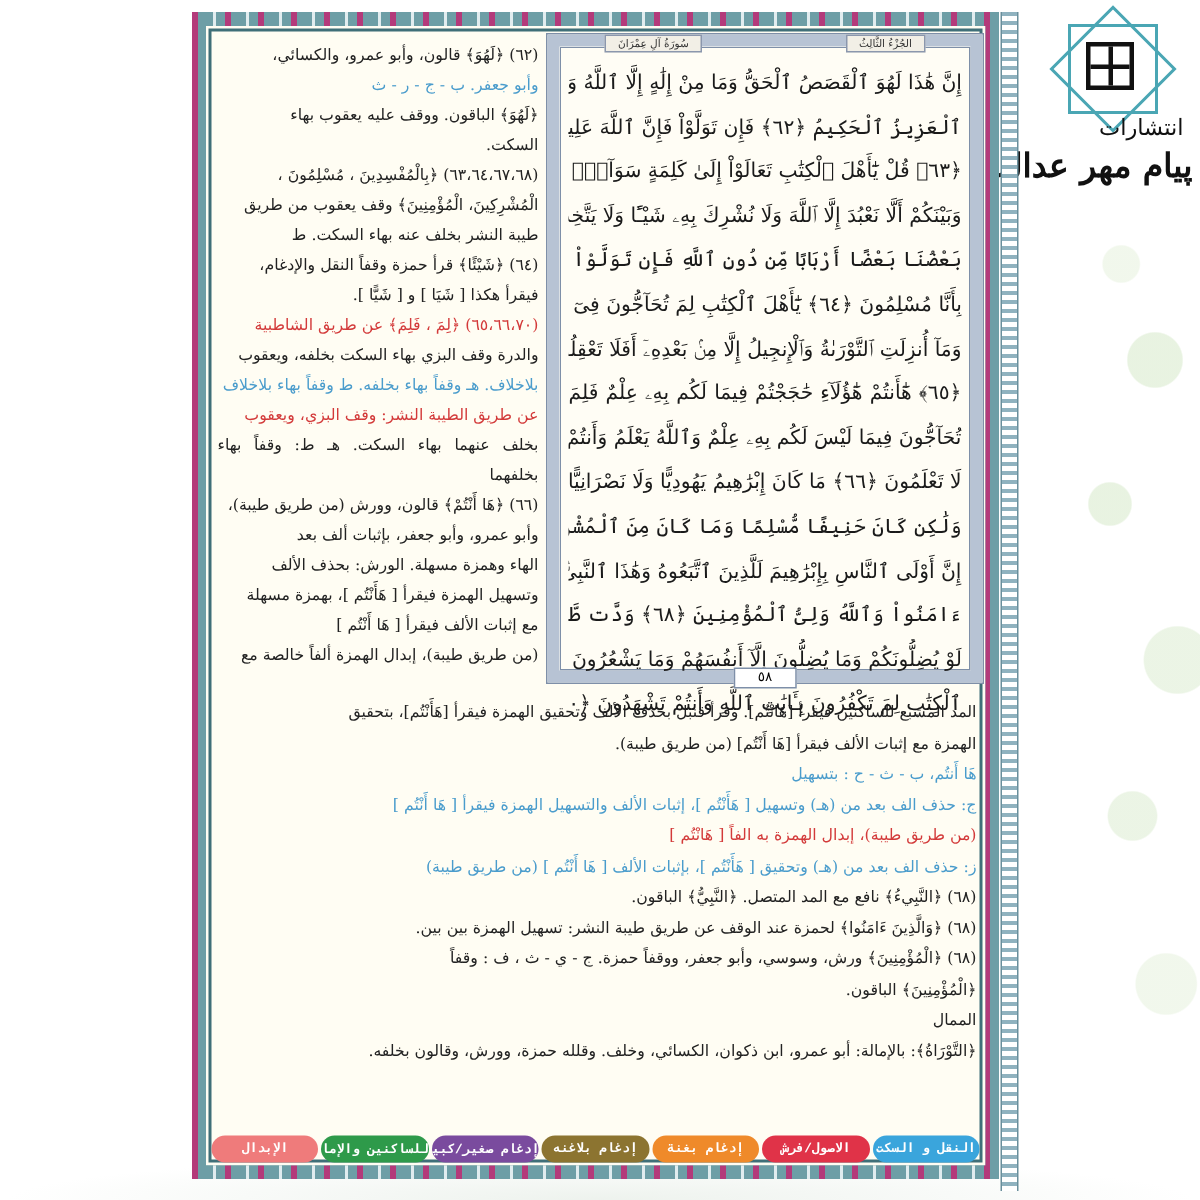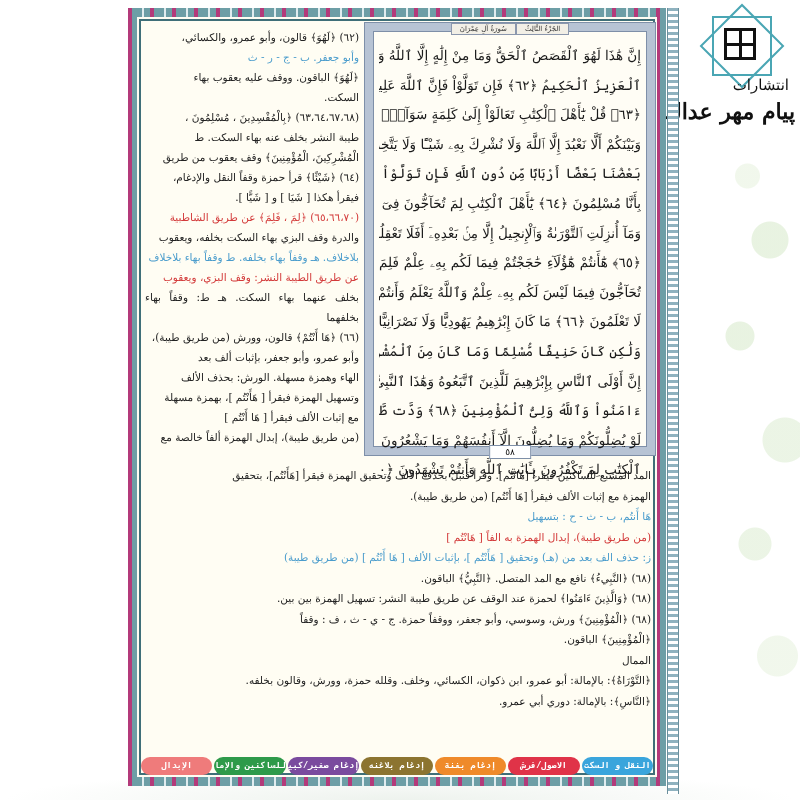--- a/index.html
+++ b/index.html
@@ -43,21 +43,21 @@
   .side{position:absolute;left:8px;top:10px;width:214px;direction:rtl;text-align:justify;
      font-family:"DejaVu Serif",serif;font-size:10.5px;line-height:20px;color:#222;}
   .side p{margin:0;}
   .blue{color:#4a9ccc;}
   .red{color:#d33a3a;}
 
   
   .quran{position:absolute;left:228px;top:6px;width:290px;height:432px;box-sizing:border-box;
      border:8px solid #b7c3d4;background:#fffdf5;
      box-shadow:inset 0 0 0 1px #7e8fa8, 0 0 0 1px #7e8fa8;}
-  .q-header{position:absolute;top:-8px;left:0;right:0;height:12px;display:flex;justify-content:center;padding:0 30px;}
+  .q-header{position:absolute;top:-8px;left:0;right:0;height:12px;display:flex;justify-content:space-between;padding:0 30px;}
   .q-tag{background:#f2efe6;border:1px solid #8b97ad;font-size:7px;padding:0 8px;line-height:10px;color:#333;direction:rtl;}
   .q-body{position:absolute;top:10px;left:6px;right:6px;direction:rtl;text-align:justify;text-align-last:justify;
      font-family:"DejaVu Serif",serif;font-size:13.5px;line-height:29.6px;color:#1a1a1a;}
   .q-body div{white-space:nowrap;overflow:hidden;}
   .pnum{position:absolute;bottom:-12px;left:50%;transform:translateX(-50%);background:#fff;border:1px solid #7e8fa8;font-size:9px;padding:0 15px;line-height:12px;}
 
   
   .bottom{position:absolute;left:8px;top:448px;width:506px;direction:rtl;text-align:justify;
      font-family:"DejaVu Serif",serif;font-size:10.5px;line-height:20.5px;color:#222;}
   .bottom p{margin:0;white-space:nowrap;overflow:hidden;}
@@ -83,22 +83,22 @@
 <div class="page">
   <div class="inner"></div>
   <div class="right-rule"></div>
 
   <div class="side">
     <p>(٦٢) ﴿لَهُوَ﴾ قالون، وأبو عمرو، والكسائي،</p>
     <p class="blue">وأبو جعفر. ب - ج - ر - ث</p>
     <p>﴿لَهُوَ﴾ الباقون. ووقف عليه يعقوب بهاء</p>
     <p>السكت.</p>
     <p>(٦٣،٦٤،٦٧،٦٨) ﴿بِالْمُفْسِدِينَ ، مُسْلِمُونَ ،</p>
+    <p>الْمُشْرِكِينَ، الْمُؤْمِنِينَ﴾ وقف يعقوب من طريق</p>
     <p>طيبة النشر بخلف عنه بهاء السكت. ط</p>
-    <p>الْمُشْرِكِينَ، الْمُؤْمِنِينَ﴾ وقف يعقوب من طريق</p>
     <p>(٦٤) ﴿شَيْئًا﴾ قرأ حمزة وقفاً النقل والإدغام،</p>
     <p>فيقرأ هكذا [ شَيَا ] و [ شَيًّا ].</p>
     <p class="red">(٦٥،٦٦،٧٠) ﴿لِمَ ، فَلِمَ﴾ عن طريق الشاطبية</p>
     <p>والدرة وقف البزي بهاء السكت بخلفه، ويعقوب</p>
     <p class="blue">بلاخلاف. هـ وقفاً بهاء بخلفه. ط وقفاً بهاء بلاخلاف</p>
     <p class="red">عن طريق الطيبة النشر: وقف البزي، ويعقوب</p>
     <p>بخلف عنهما بهاء السكت. هـ ط: وقفاً بهاء بخلفهما</p>
     <p>(٦٦) ﴿هَا أَنْتُمْ﴾ قالون، وورش (من طريق طيبة)،</p>
     <p>وأبو عمرو، وأبو جعفر، بإثبات ألف بعد</p>
     <p>الهاء وهمزة مسهلة. الورش: بحذف الألف</p>
@@ -129,29 +129,29 @@
       <div>لَوْ يُضِلُّونَكُمْ وَمَا يُضِلُّونَ إِلَّآ أَنفُسَهُمْ وَمَا يَشْعُرُونَ ﴿٦٩﴾ يَٰٓأَهْلَ</div>
       <div>ٱلْكِتَٰبِ لِمَ تَكْفُرُونَ بِـَٔايَٰتِ ٱللَّهِ وَأَنتُمْ تَشْهَدُونَ ﴿٧٠﴾</div>
     </div>
     <span class="pnum">٥٨</span>
   </div>
 
   <div class="bottom">
     <p>المد المشبع للساكنين فيقرأ [هَانْتُم]. وقرأ قنبل بحذف الألف وتحقيق الهمزة فيقرأ [هَأَنْتُم]، بتحقيق</p>
     <p>الهمزة مع إثبات الألف فيقرأ [هَا أَنْتُم] (من طريق طيبة).</p>
     <p class="blue">هَا أَنتُم، ب - ث - ح : بتسهيل</p>
+    <p class="blue">ج: حذف الف بعد من (هـ) وتسهيل [ هَأَنْتُم ]، إثبات الألف والتسهيل الهمزة فيقرأ [ هَا أَنْتُم ]</p>
     <p class="red">(من طريق طيبة)، إبدال الهمزة به الفاً [ هَانْتُم ]</p>
     <p class="blue">ز: حذف الف بعد من (هـ) وتحقيق [ هَأَنْتُم ]، بإثبات الألف [ هَا أَنْتُم ] (من طريق طيبة)</p>
     <p>(٦٨) ﴿النَّبِيءُ﴾ نافع مع المد المتصل.          ﴿النَّبِيُّ﴾ الباقون.</p>
     <p>(٦٨) ﴿وَالَّذِينَ ءَامَنُوا﴾ لحمزة عند الوقف عن طريق طيبة النشر: تسهيل الهمزة بين بين.</p>
     <p>(٦٨) ﴿الْمُؤْمِنِينَ﴾ ورش، وسوسي، وأبو جعفر، ووقفاً حمزة. ج - ي - ث ، ف : وقفاً</p>
     <p>﴿الْمُؤْمِنِينَ﴾ الباقون.</p>
     <p>الممال</p>
     <p>﴿التَّوْرَاةُ﴾: بالإمالة: أبو عمرو، ابن ذكوان، الكسائي، وخلف. وقلله حمزة، وورش، وقالون بخلفه.</p>
-    <p>﴿النَّاسِ﴾: بالإمالة: دوري أبي عمرو.</p>
   </div>
 
   <div class="legend">
     <span style="background:#3aa5dc">النقل و السكت</span>
     <span style="background:#e03348">الاصول/فرش</span>
     <span style="background:#ef8a2a">إدغام بغنة</span>
     <span style="background:#8c7430">إدغام بلاغنه</span>
     <span style="background:#7a4b9e">إدغام صغير/كبير</span>
     <span style="background:#2e9a4a">للساكنين والإمالة</span>
     <span style="background:#ef7b7b">الإبدال</span>

